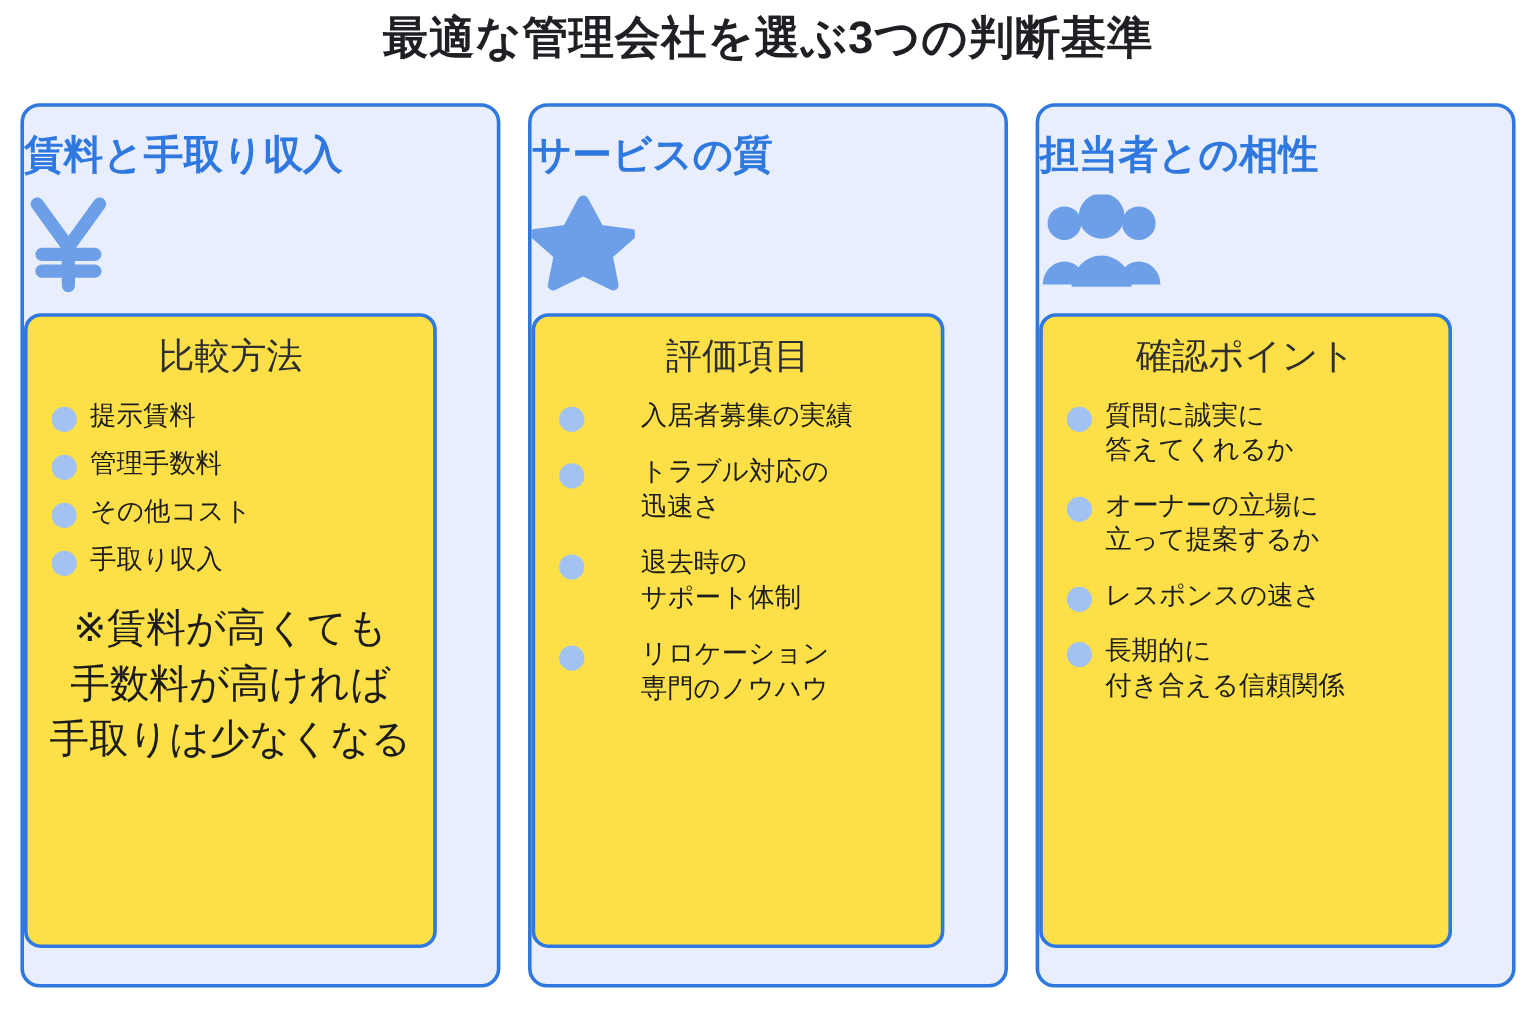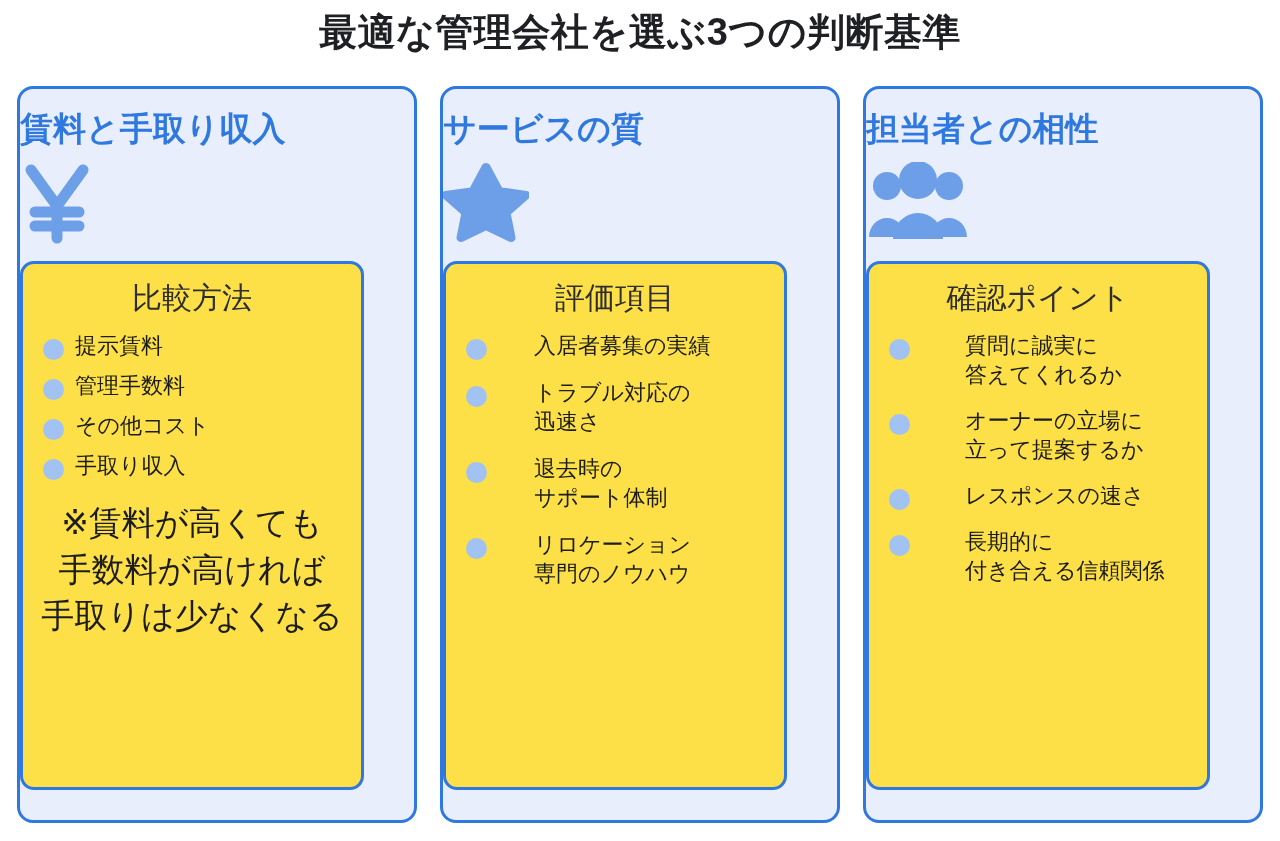--- a/index.html
+++ b/index.html
@@ -137,21 +137,21 @@
     margin-top: 9px;
     text-align: center;
     font-size: 33px;
     color: #1c1c1c;
     line-height: 1.42;
     white-space: pre-line;
   }
 
   
   .card-2 .bullet-item { margin-bottom: 18px; gap: 36px; }
-  .card-3 .bullet-item { margin-bottom: 17px; gap: 44px; }
+  .card-3 .bullet-item { margin-bottom: 17px; }
   .card-1 .bullet-item { margin-bottom: 11px; }
 </style>
 </head>
 <body>
 
 <div id="infographic">
 
   <div class="page-title">最適な管理会社を選ぶ3つの判断基準</div>
 
   <div class="cards">

